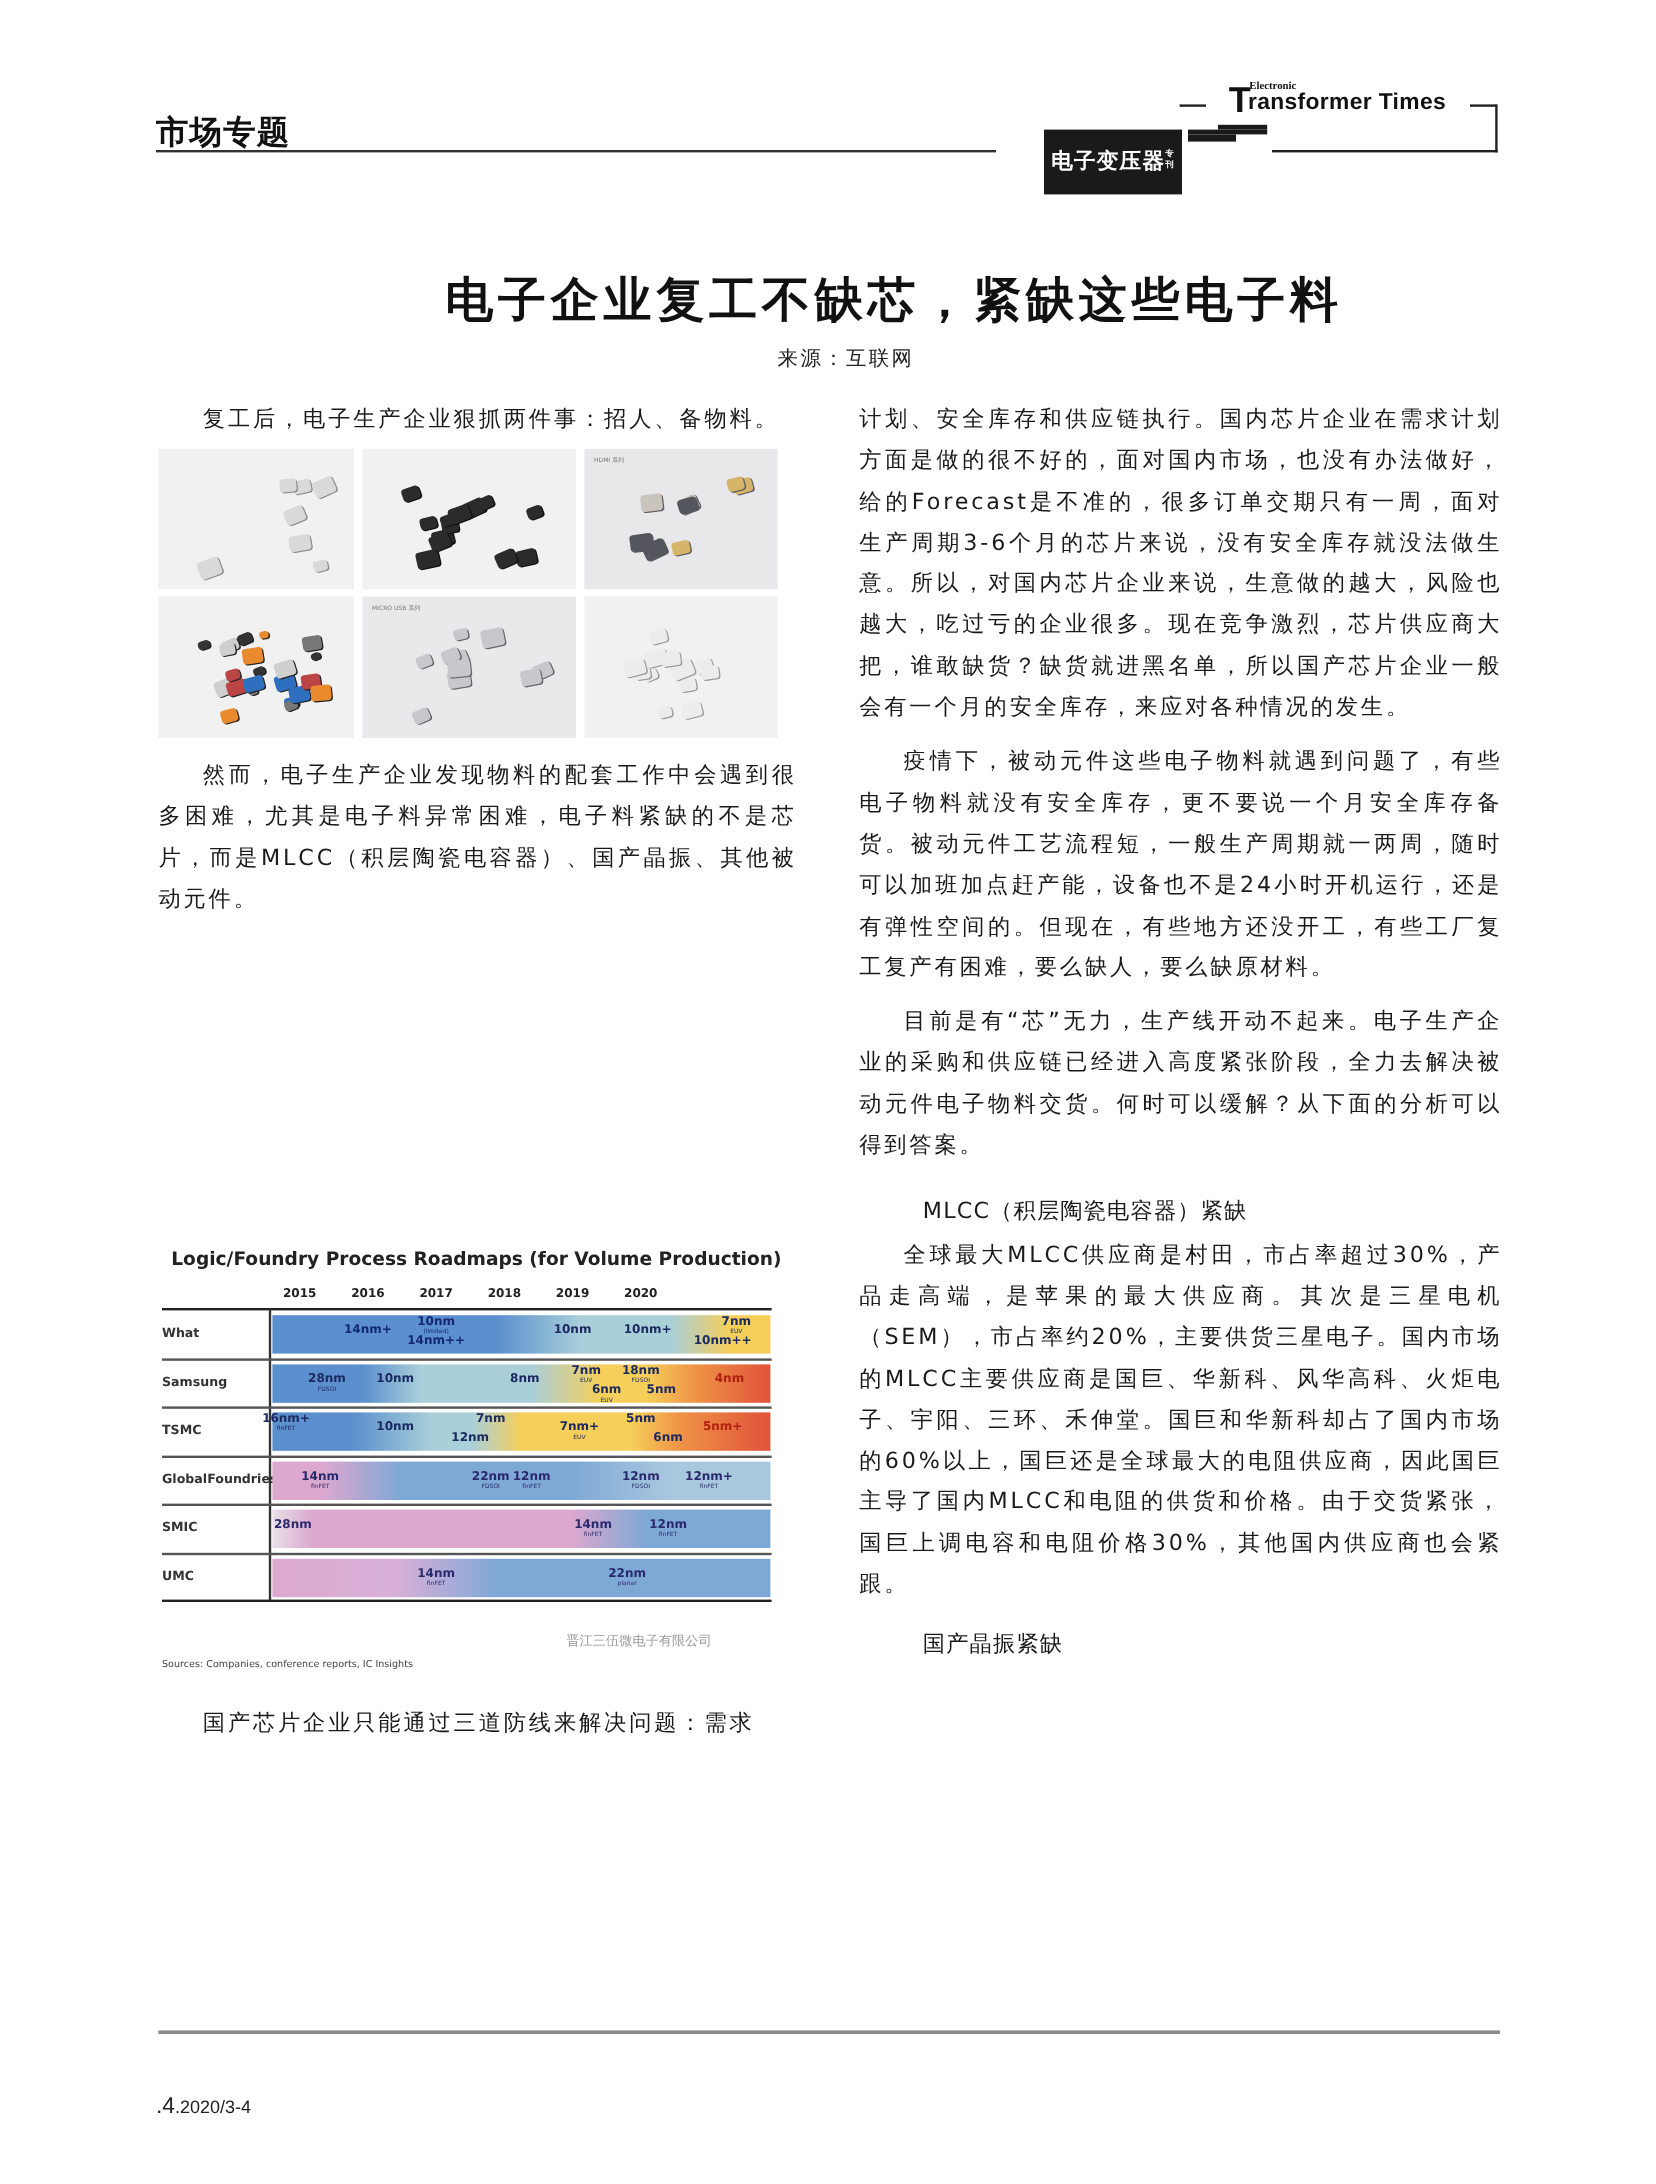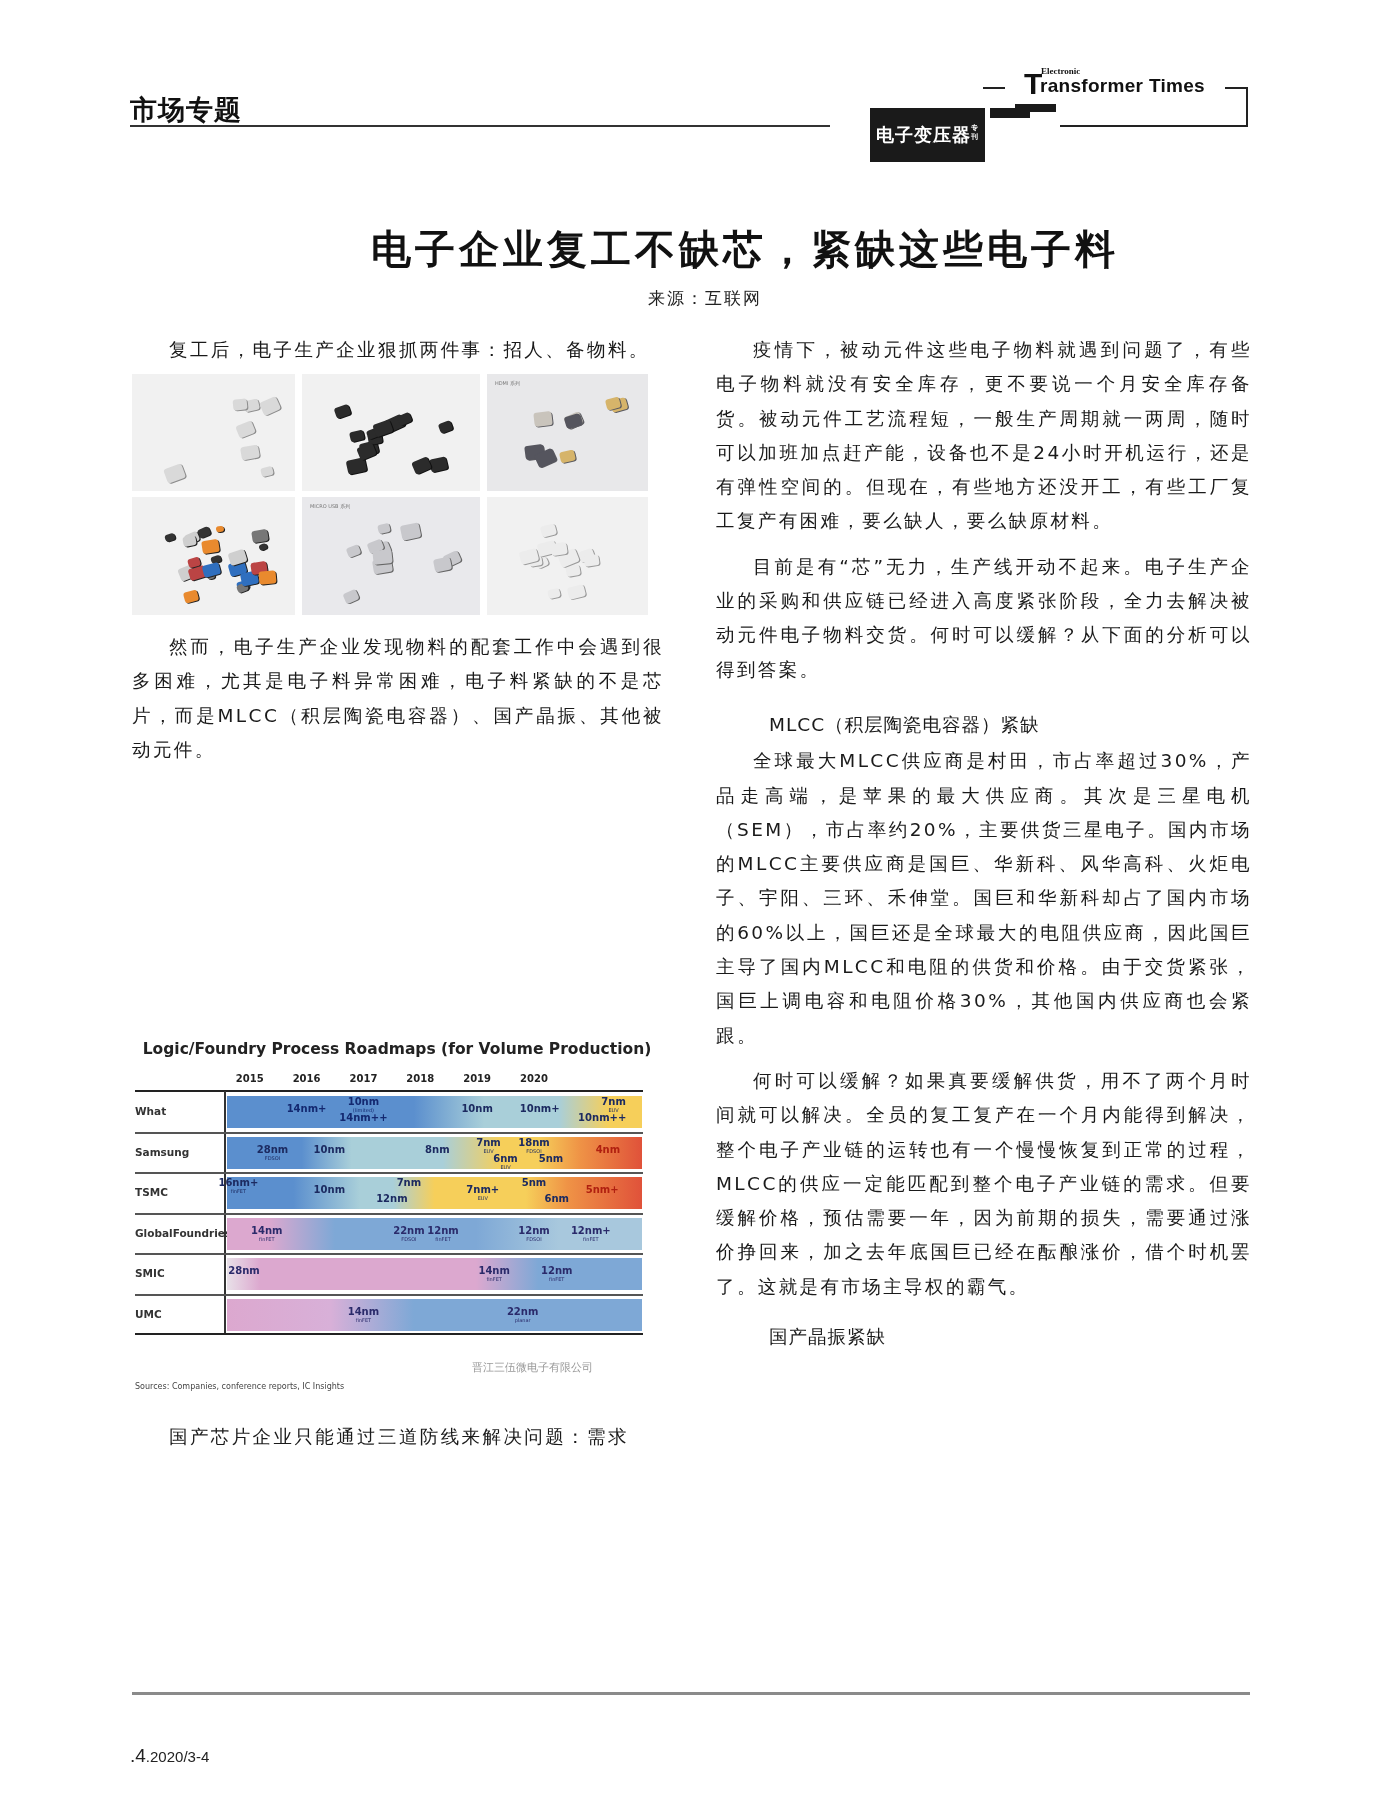--- a/index.html
+++ b/index.html
@@ -257,24 +257,24 @@
     <div class="hrule" style="top: 253.5px; height: 2px; background: rgb(85, 85, 85);"></div>
     <div class="node" style="top: 266.5px; left: 231.438px; color: rgb(42, 42, 106);"><span>14nm</span><span class="sub">finFET</span></div>
     <div class="node" style="top: 266.5px; left: 390.616px; color: rgb(42, 42, 106);"><span>22nm</span><span class="sub">planar</span></div>
   </div>
 
 <div class="col col-left" style="top:1420px;">
   <p class="para">国产芯片企业只能通过三道防线来解决问题：需求</p>
 </div>
 
 <div class="col col-right" style="top:333px;">
+  <p class="para noindent" style="margin-bottom:11px;">计划、安全库存和供应链执行。国内芯片企业在需求计划方面是做的很不好的，面对国内市场，也没有办法做好，给的Forecast是不准的，很多订单交期只有一周，面对生产周期3-6个月的芯片来说，没有安全库存就没法做生意。所以，对国内芯片企业来说，生意做的越大，风险也越大，吃过亏的企业很多。现在竞争激烈，芯片供应商大把，谁敢缺货？缺货就进黑名单，所以国产芯片企业一般会有一个月的安全库存，来应对各种情况的发生。</p>
   <p class="para" style="margin-bottom:11px;">疫情下，被动元件这些电子物料就遇到问题了，有些电子物料就没有安全库存，更不要说一个月安全库存备货。被动元件工艺流程短，一般生产周期就一两周，随时可以加班加点赶产能，设备也不是24小时开机运行，还是有弹性空间的。但现在，有些地方还没开工，有些工厂复工复产有困难，要么缺人，要么缺原材料。</p>
   <p class="para" style="margin-bottom:21px;">目前是有“芯”无力，生产线开动不起来。电子生产企业的采购和供应链已经进入高度紧张阶段，全力去解决被动元件电子物料交货。何时可以缓解？从下面的分析可以得到答案。</p>
   <p class="subhead" style="margin-bottom:2px;">MLCC（积层陶瓷电容器）紧缺</p>
   <p class="para" style="margin-bottom:11px;">全球最大MLCC供应商是村田，市占率超过30%，产品走高端，是苹果的最大供应商。其次是三星电机（SEM），市占率约20%，主要供货三星电子。国内市场的MLCC主要供应商是国巨、华新科、风华高科、火炬电子、宇阳、三环、禾伸堂。国巨和华新科却占了国内市场的60%以上，国巨还是全球最大的电阻供应商，因此国巨主导了国内MLCC和电阻的供货和价格。由于交货紧张，国巨上调电容和电阻价格30%，其他国内供应商也会紧跟。</p>
-  <p class="para" style="margin-bottom:11px;">何时可以缓解？如果真要缓解供货，用不了两个月时间就可以解决。全员的复工复产在一个月内能得到解决，整个电子产业链的运转也有一个慢慢恢复到正常的过程，MLCC的供应一定能匹配到整个电子产业链的需求。但要缓解价格，预估需要一年，因为前期的损失，需要通过涨价挣回来，加之去年底国巨已经在酝酿涨价，借个时机罢了。这就是有市场主导权的霸气。</p>
   <p class="subhead">国产晶振紧缺</p>
 </div>
 
 <div class="footer-rule"></div>
 <div class="page-num">
   <span class="big">.4</span><span>.2020/3-4</span>
 </div>
 
 </body></html>

